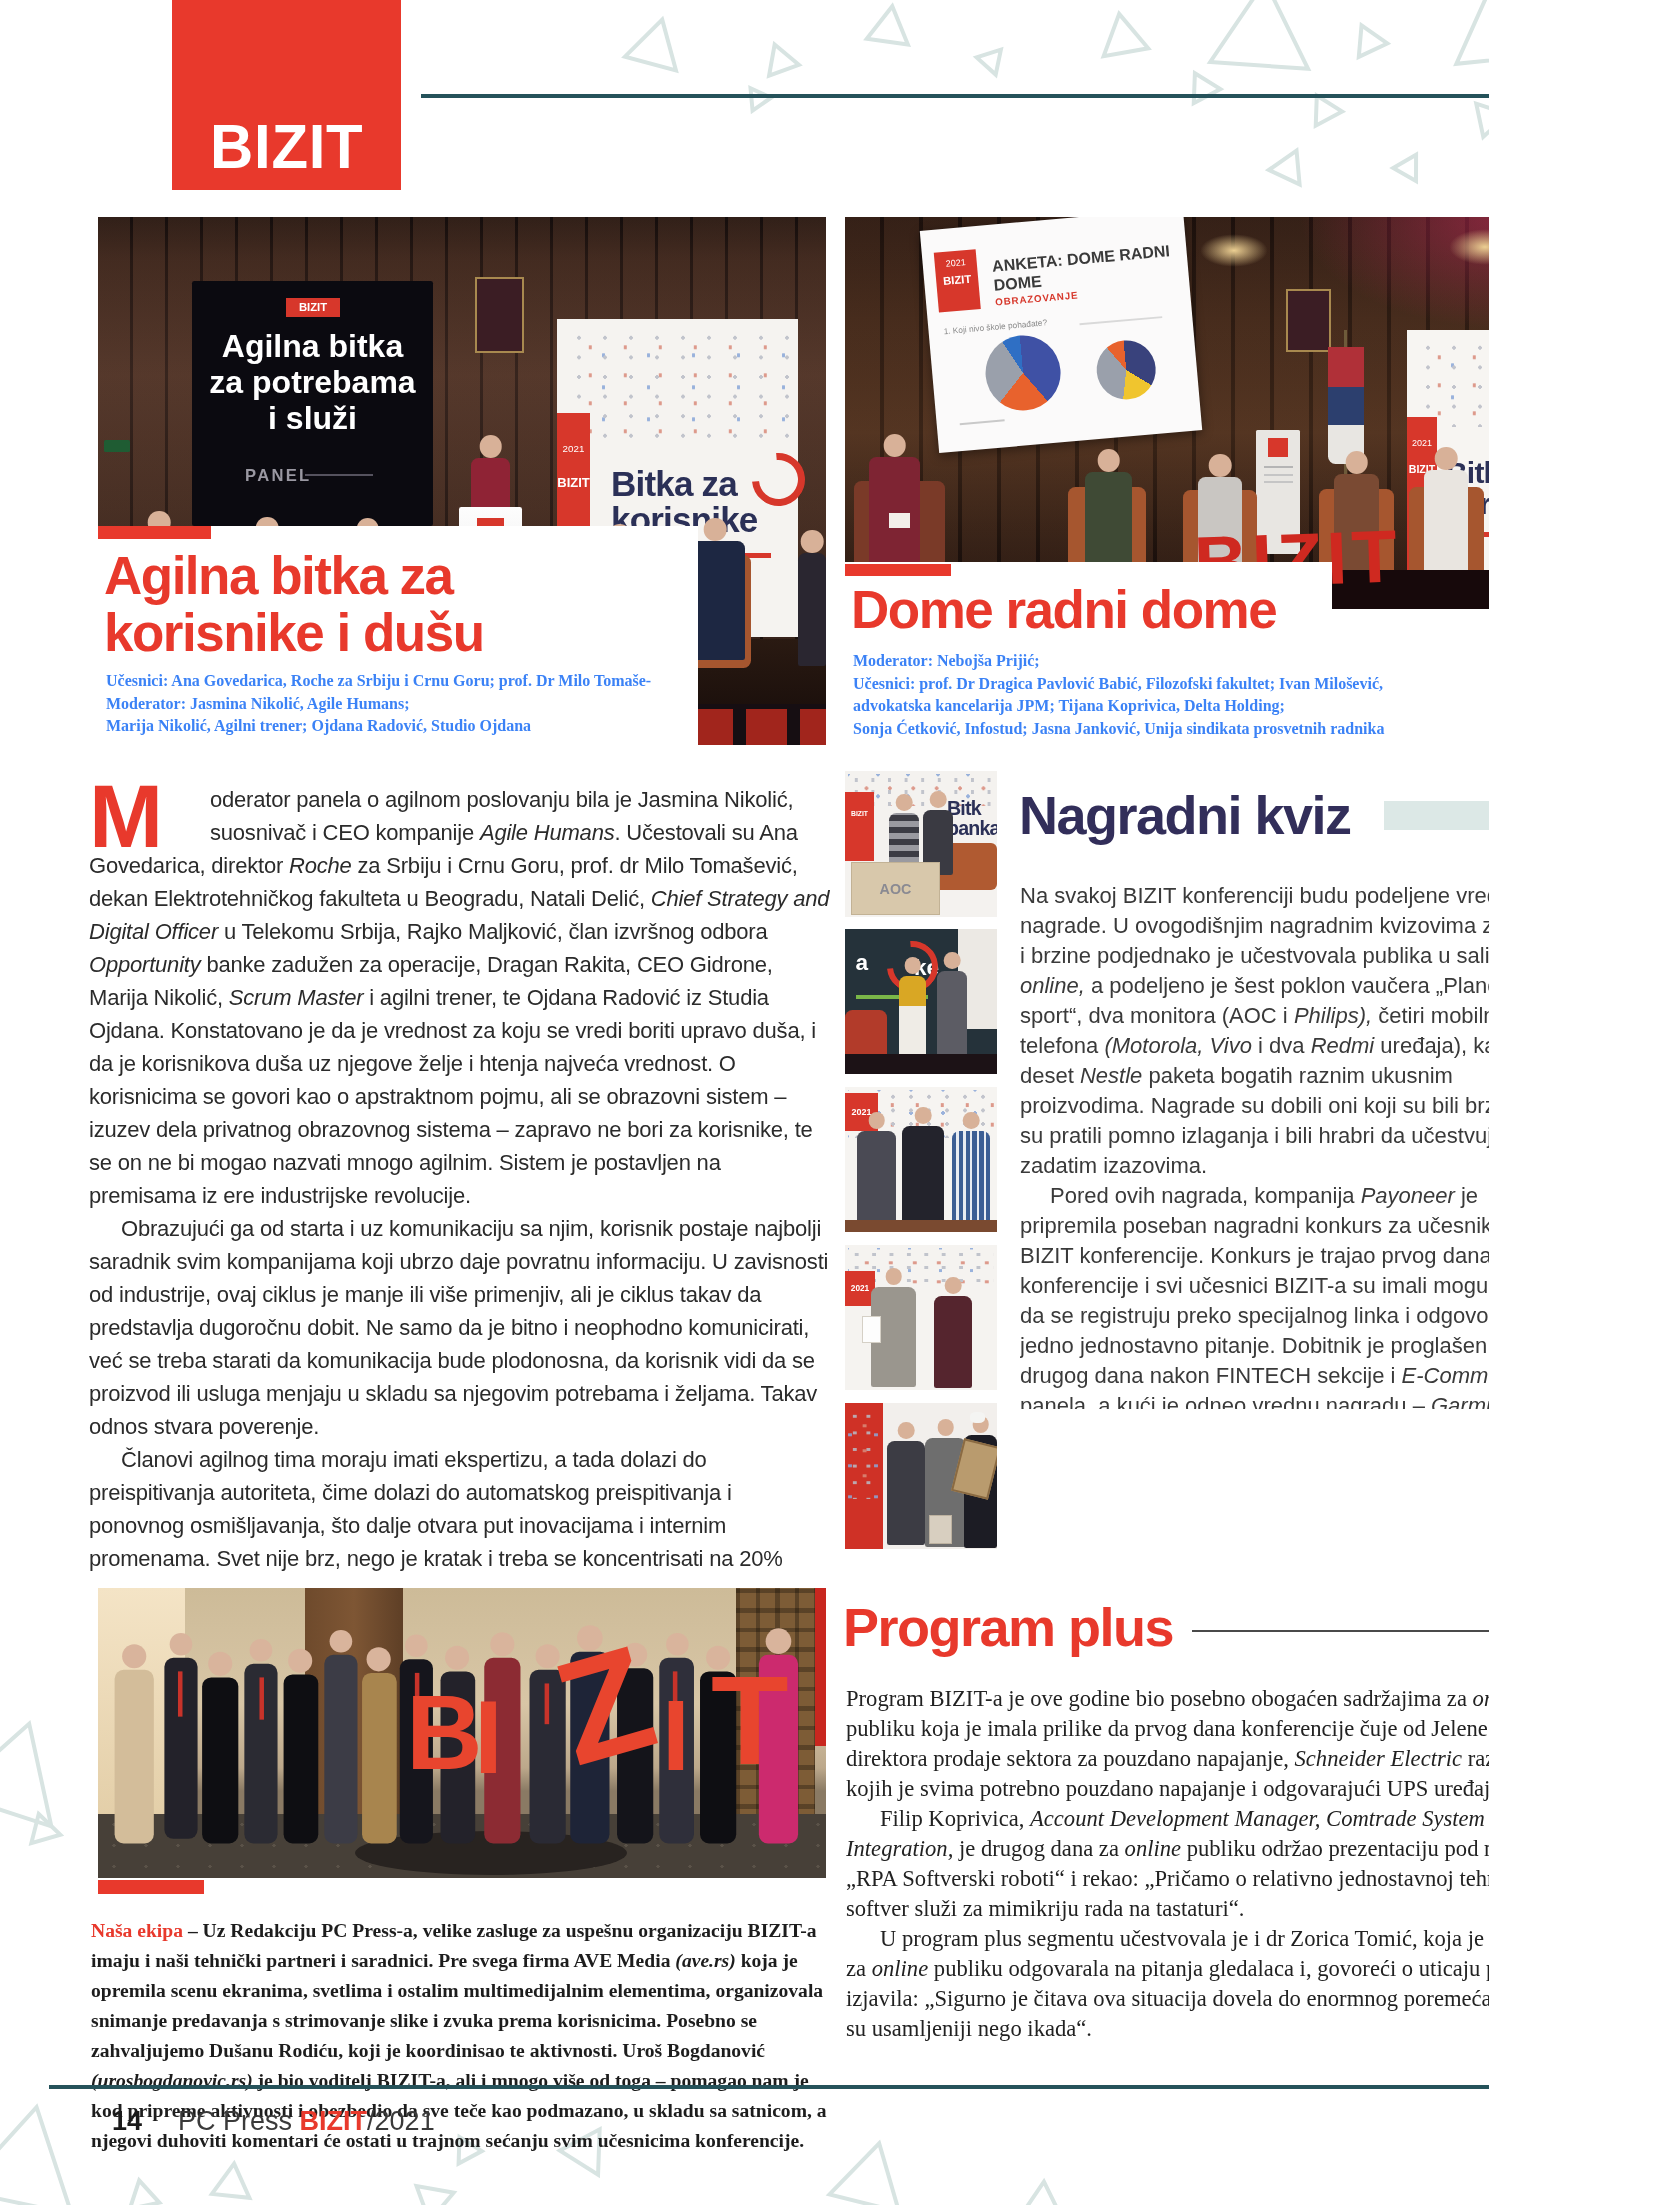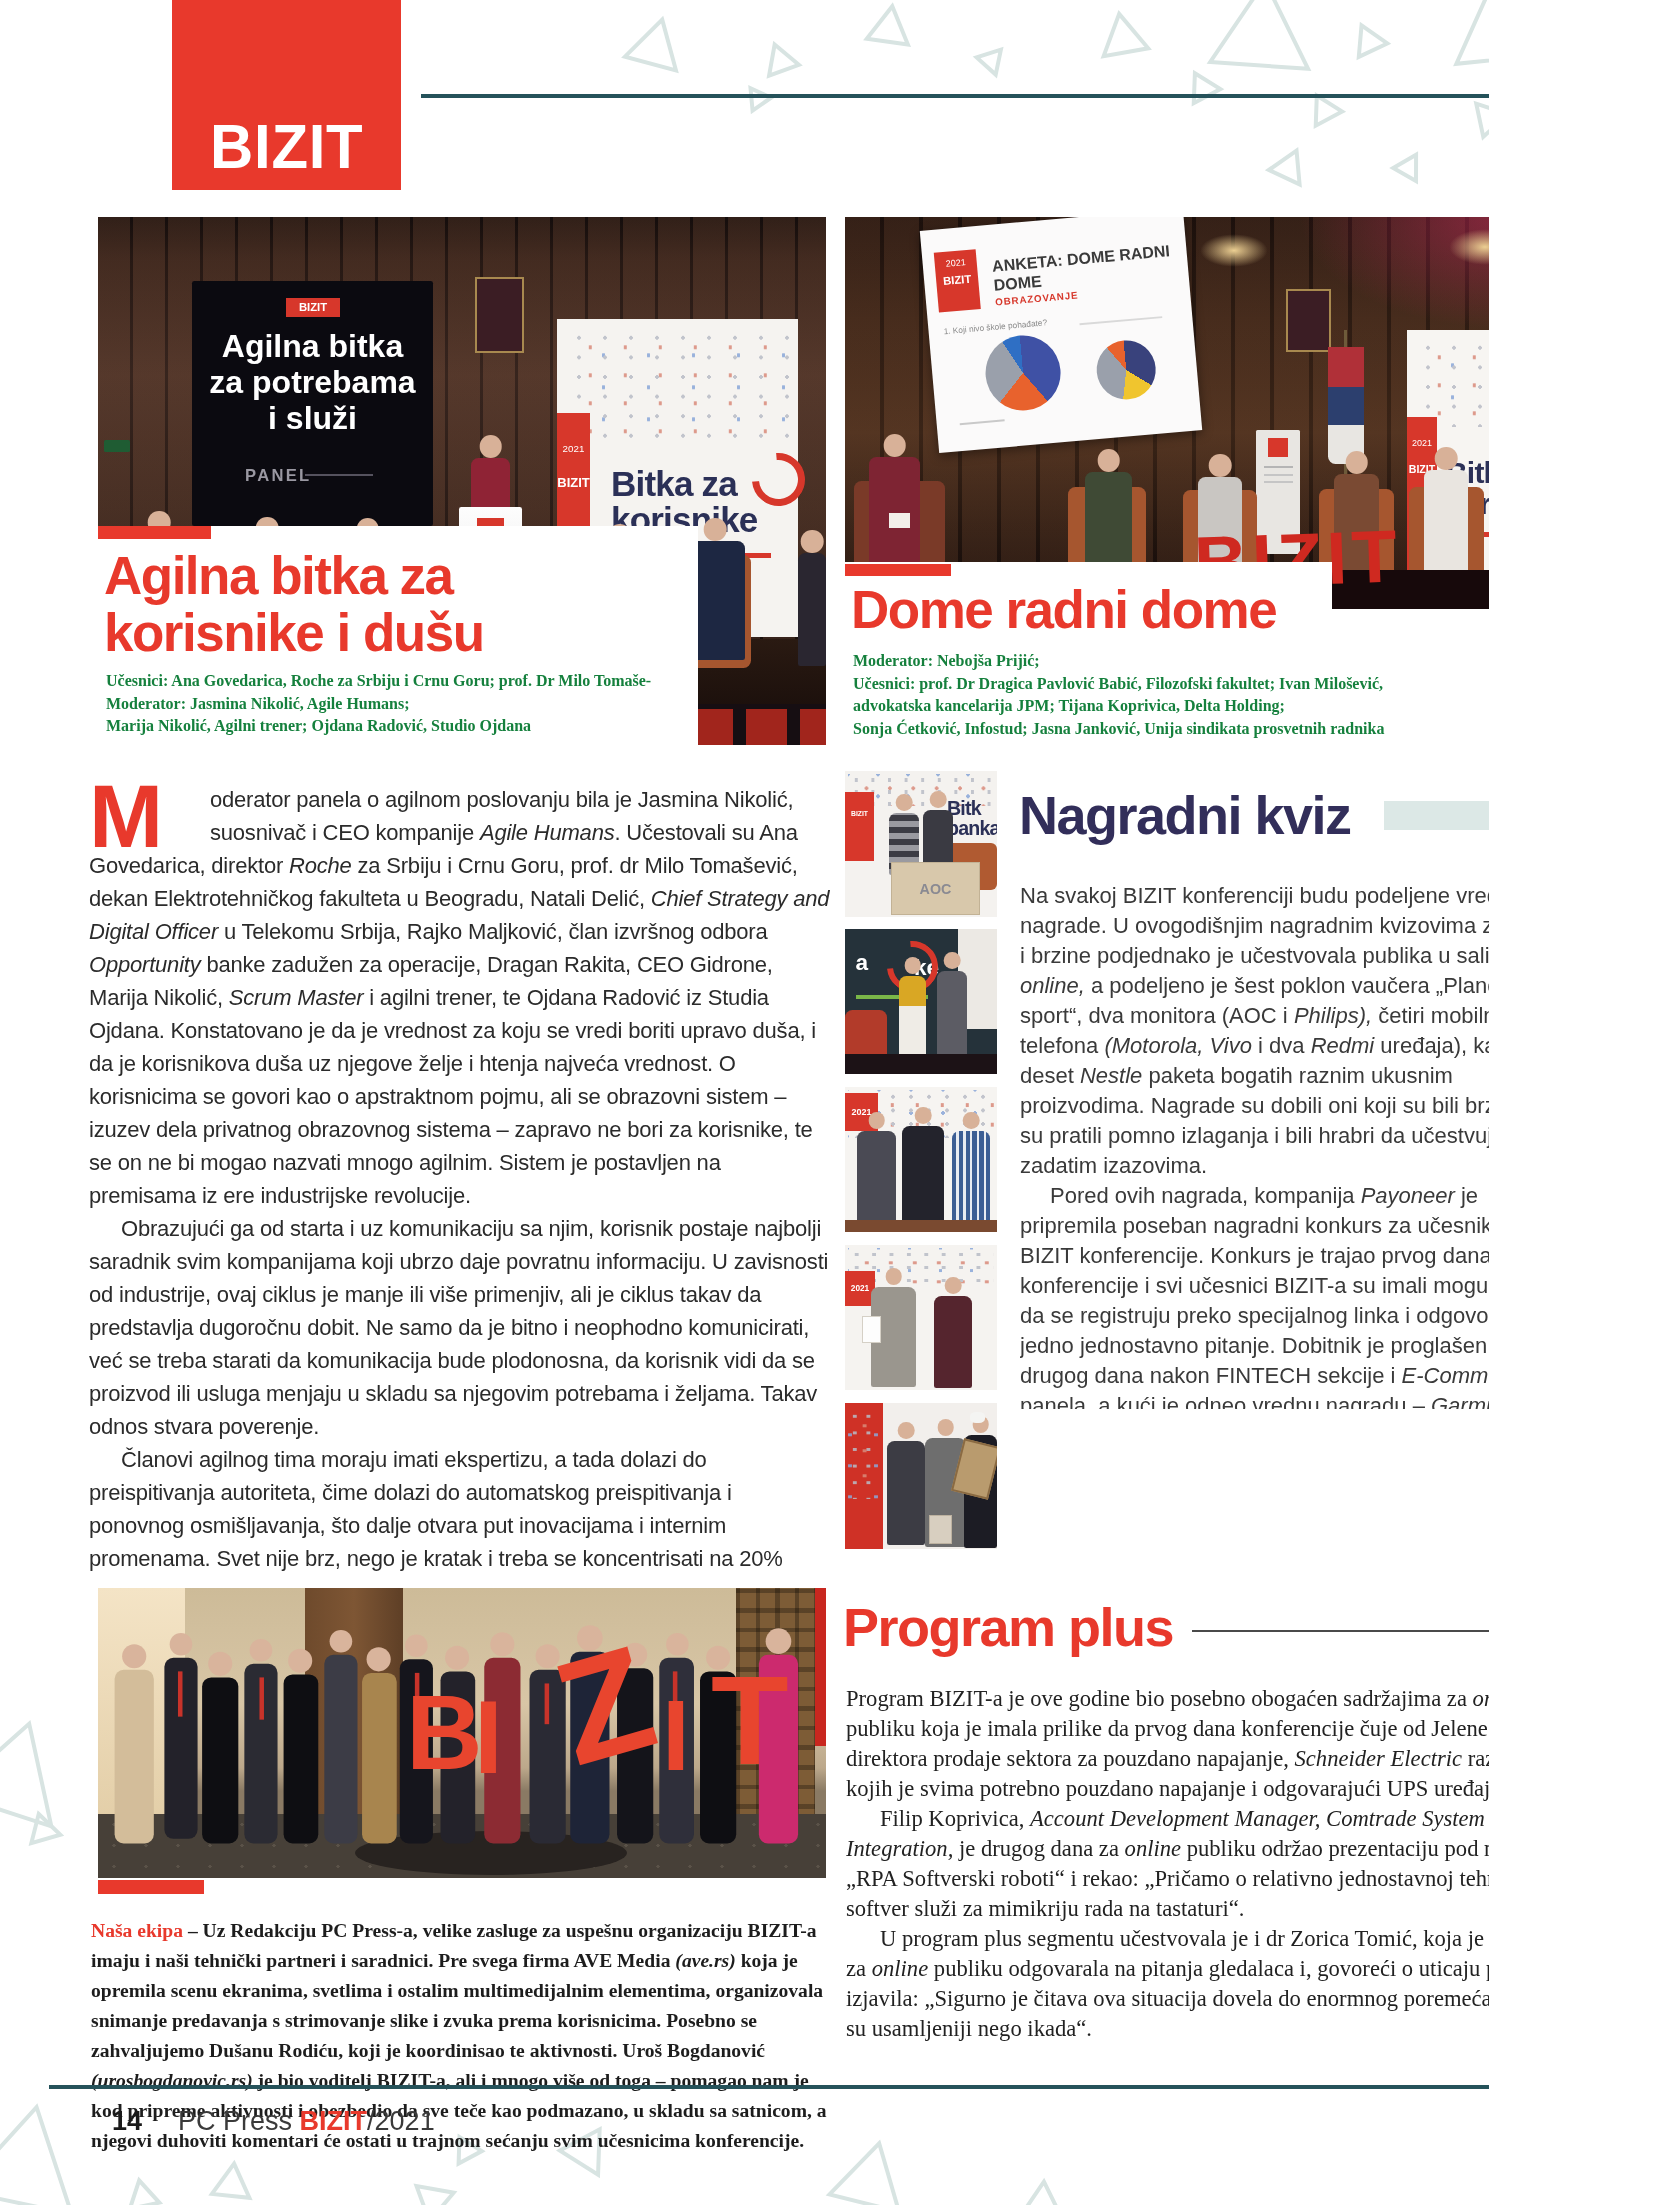--- a/index.html
+++ b/index.html
@@ -12,21 +12,21 @@
   .logo-box{left:172px;top:0;width:229px;height:190px;background:#e8392c;
             display:flex;align-items:flex-end;justify-content:center;}
   .logo-box span{color:#fff;font-weight:bold;font-size:63px;line-height:1;
                  letter-spacing:0.8px;transform:scaleX(.95);margin-bottom:12px;}
   .top-rule{left:421px;top:94px;width:1248px;height:3.8px;background:#25525a;}
   
   .red-head{color:#e8392c;font-weight:bold;letter-spacing:-1.5px;}
   .navy-head{color:#322e5a;font-weight:bold;letter-spacing:-1.5px;}
   
   .credits div{font-family:"Liberation Serif",serif;font-weight:bold;font-size:16px;
-               line-height:22.6px;color:#15803d;white-space:nowrap;}
+               line-height:22.6px;color:#3b82f6;white-space:nowrap;}
   
   .body-col p{margin:0;color:#2b2b2b;}
   .col-sans p{font-size:22px;line-height:33px;letter-spacing:-0.2px;}
   .col-sans p + p{text-indent:32px;}
   .quiz-col p{font-size:22px;line-height:30px;color:#3a3a3a;}
   .quiz-col p + p{text-indent:30px;}
   .serif-col p{font-family:"Liberation Serif",serif;font-size:22.6px;line-height:30px;color:#222;}
   .serif-col p + p{text-indent:34px;}
   .drop{float:left;color:#e8392c;font-weight:bold;font-size:89px;line-height:66px;
         width:121px;height:66px;}
@@ -264,21 +264,21 @@
   <div class="abs photo" style="left:845px;top:771px;width:152px;height:146px;background:#f4f2ef;">
     <div class="logos" style="left:3px;top:3px;width:146px;height:32px;background-size:16.6px 12px,23.4px 18px,30px 22px;"></div>
     <div class="abs" style="left:0;top:21px;width:29px;height:69px;background:#d7372b;color:#fff;font-size:6.8px;font-weight:bold;text-align:center;padding-top:18px;box-sizing:border-box;">BIZIT</div>
     <div class="wall-title" style="left:102px;top:27px;font-size:19.6px;">
       <div>Bitk</div>
       <div>banka</div>
     </div>
     <div class="abs" style="left:89px;top:72px;width:63px;height:47px;background:#b05a31;border-radius:6px;"></div>
     <div class="person ps" style="left:44px;top:42px;width:30px;height:62px;background:repeating-linear-gradient(0deg,#9a9aa0 0 6px,#3c3c44 6px 12px);"></div>
     <div class="person ps" style="left:78px;top:39px;width:30px;height:65px;background:#3a3a42;"></div>
-    <div class="abs" style="left:6px;top:91px;width:89px;height:53px;background:#d8c8ab;border:1.5px solid #c2b295;box-sizing:border-box;display:flex;align-items:center;justify-content:center;color:#8a8a92;font-weight:bold;font-size:14.3px;margin-left:40px;">AOC</div>
+    <div class="abs" style="left:6px;top:91px;width:89px;height:53px;background:#d8c8ab;border:1.5px solid #c2b295;box-sizing:border-box;display:flex;align-items:center;justify-content:center;color:#8a8a92;font-weight:bold;font-size:14.3px;">AOC</div>
   </div>
 
   <div class="abs photo" style="left:845px;top:929px;width:152px;height:145px;">
     <div class="abs" style="inset:0;background:#25323a;"></div>
     <div class="abs" style="left:113px;top:0;width:39px;height:100px;background:#ece9e4;"></div>
     <div class="abs" style="left:10.6px;top:21px;color:#fff;font-weight:bold;font-size:22.6px;">a</div>
     <div class="abs" style="left:69px;top:26px;color:#fff;font-weight:bold;font-size:22.6px;">ke</div>
     <div class="hook" style="left:42px;top:12px;width:39px;height:39px;border-width:6.8px;"></div>
     <div class="abs" style="left:10.6px;top:66px;width:72px;height:3.8px;background:#7ab648;"></div>
     <div class="abs" style="left:0;top:81px;width:42px;height:63px;background:#b23b2a;border-radius:7.5px 7.5px 0 0;"></div>

